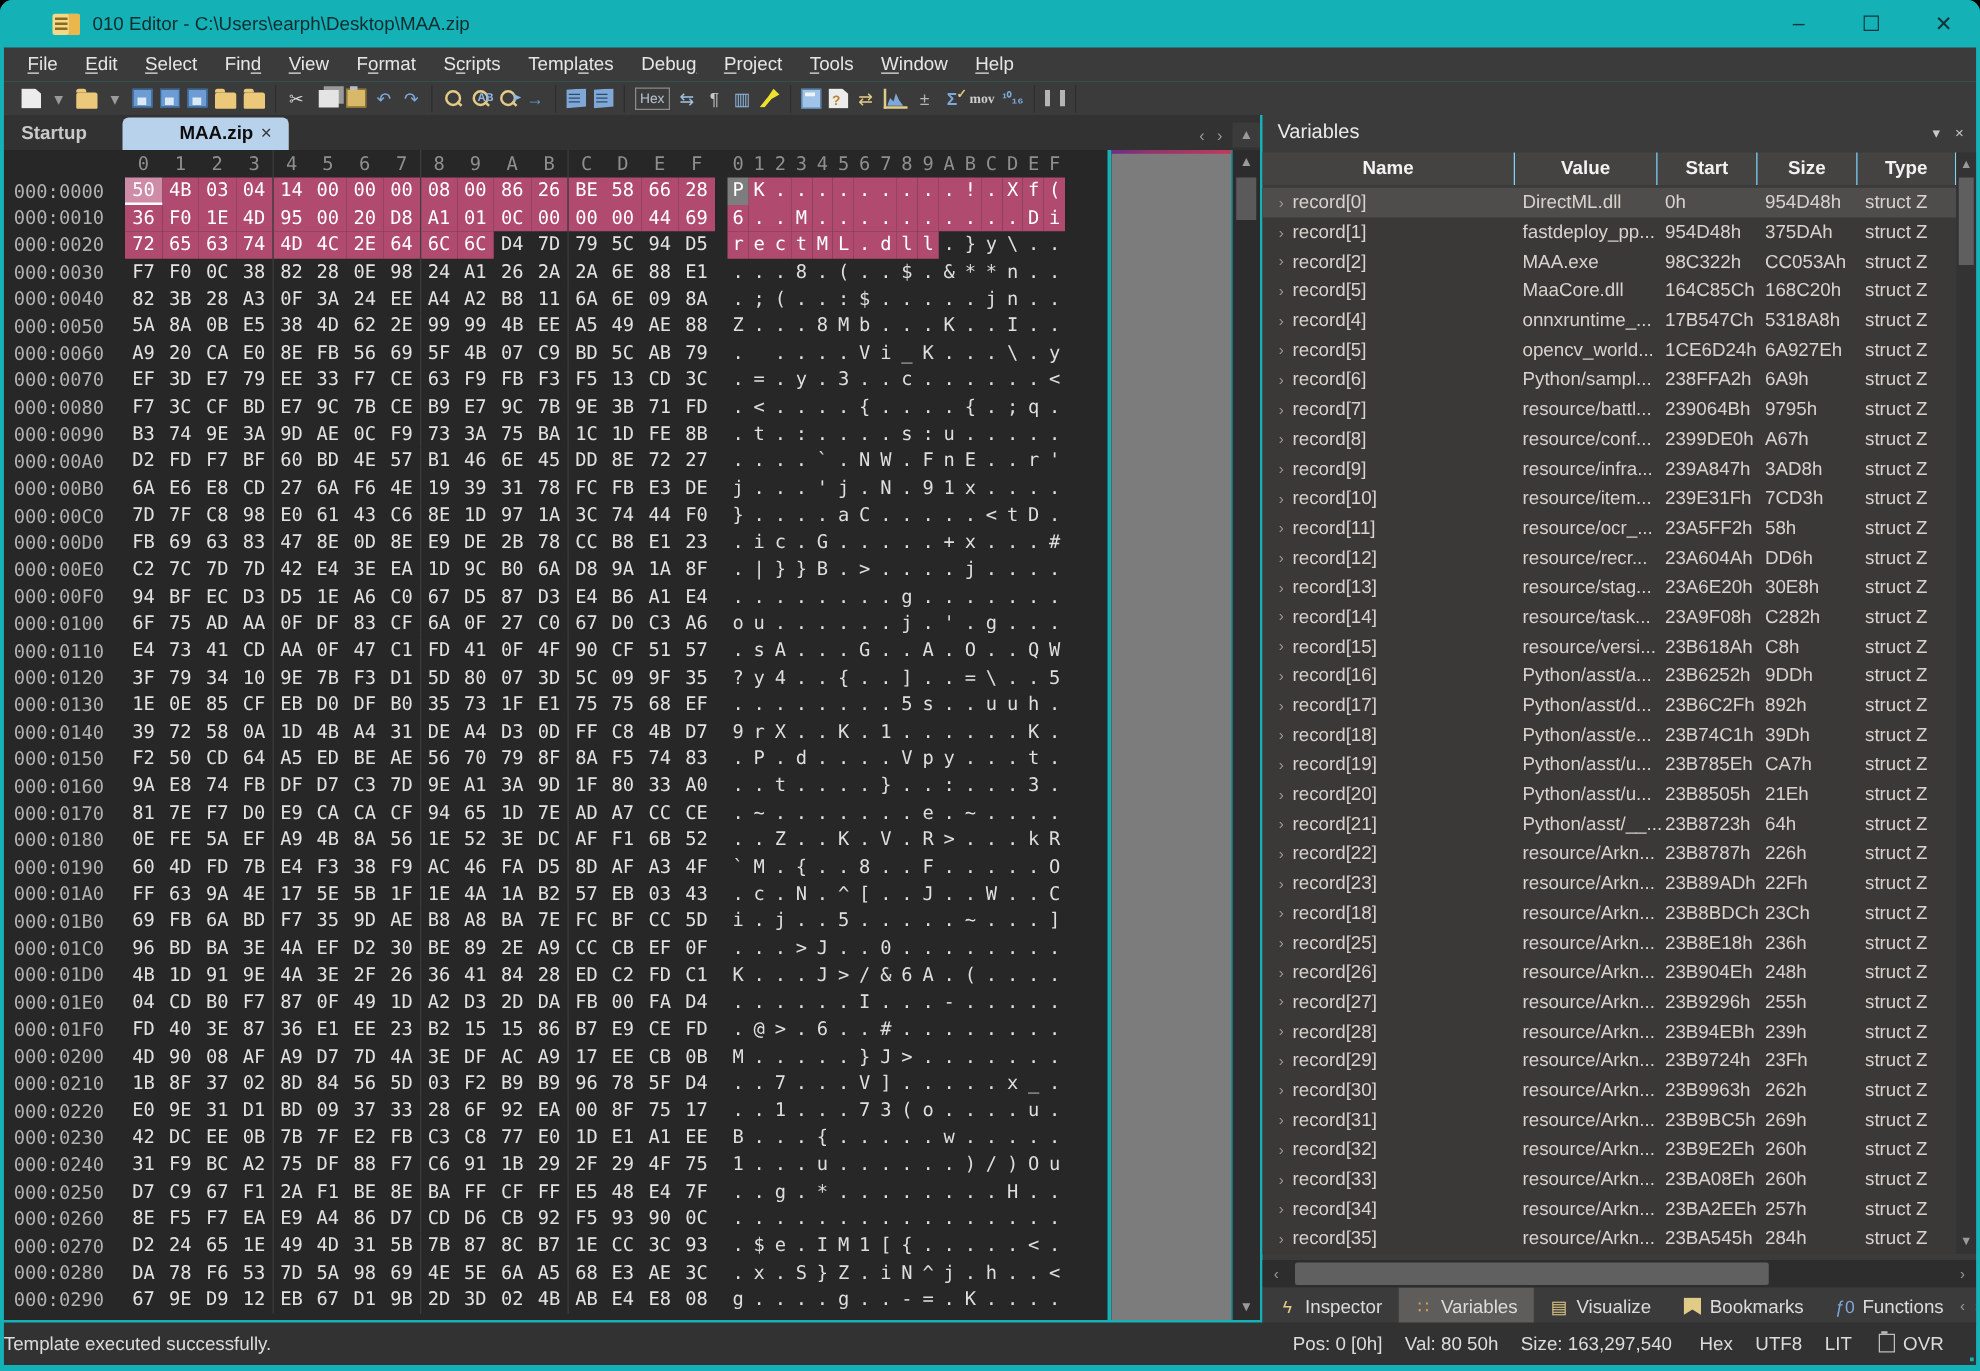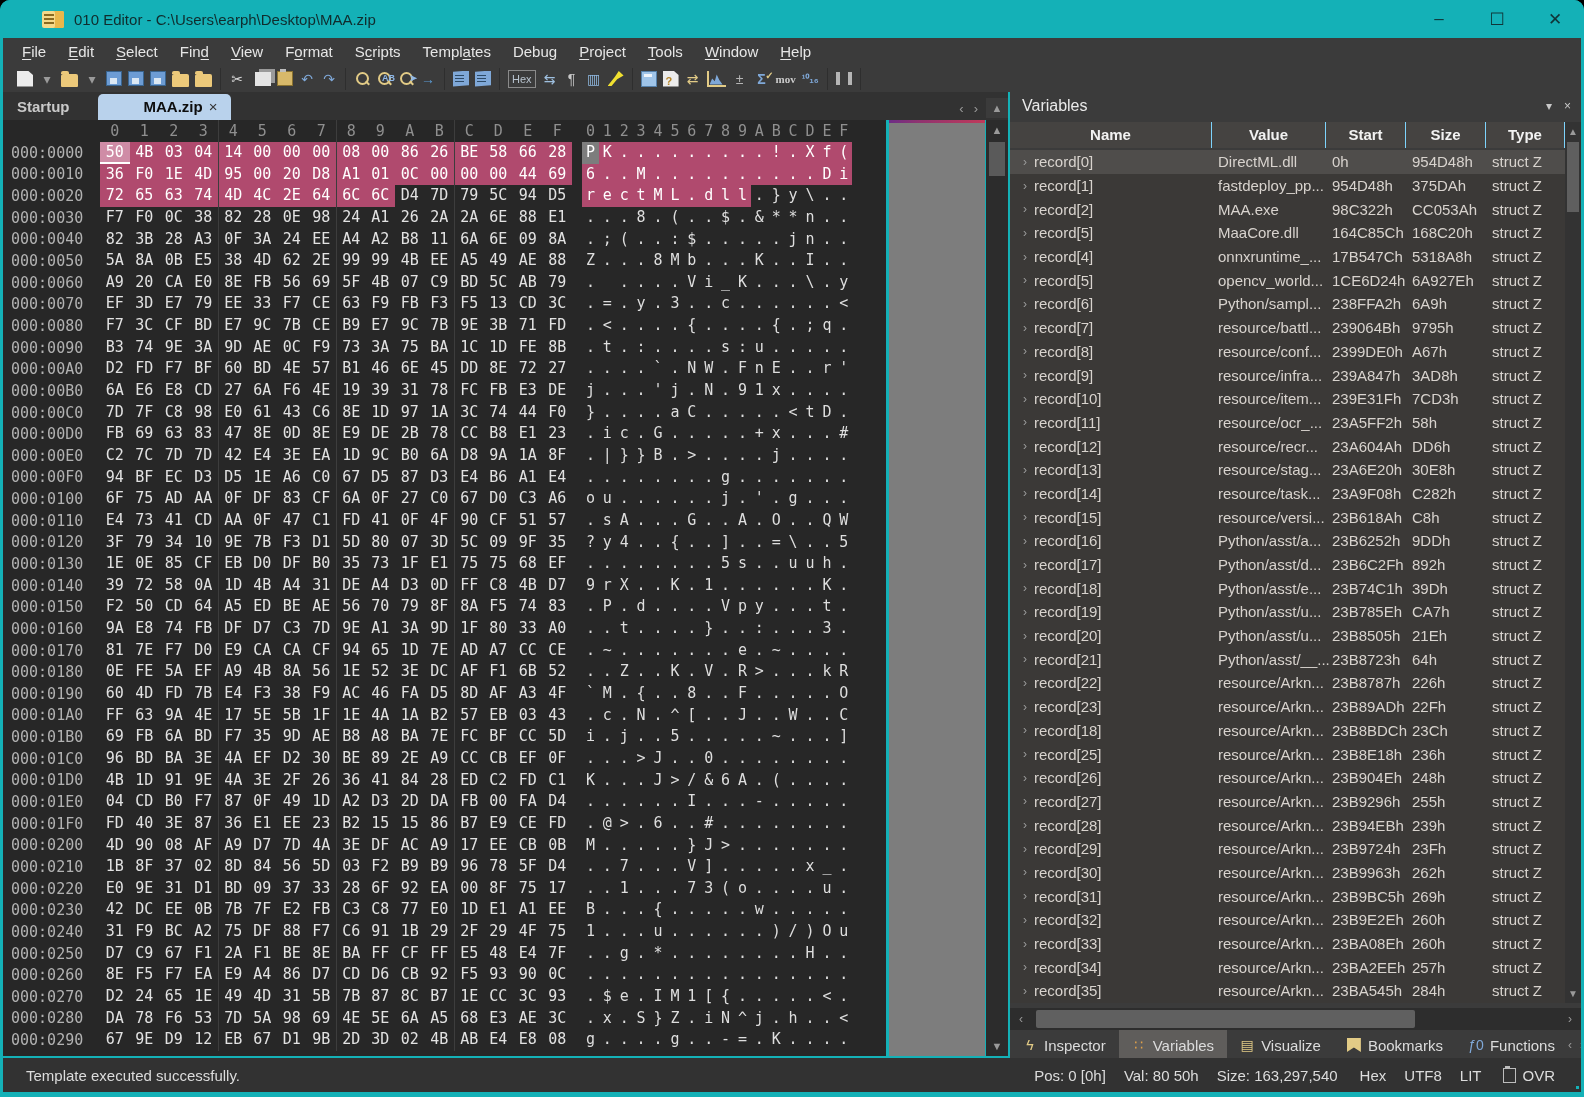--- a/index.html
+++ b/index.html
@@ -124,21 +124,21 @@
   .ptabs{position:absolute;left:0;top:938px;width:571px;height:30px;background:#3b3b3b;display:flex;
          align-items:center;overflow:hidden;}
   .ptab{display:flex;align-items:center;gap:7px;padding:0 13px;height:100%;color:#dcdcdc;font-size:15px;flex:none;}
   .ptab.active{background:#5f5d5b;}
   .pticon{font-size:14px;display:inline-flex;align-items:center;justify-content:center;width:14px;}
   .ptabnav{margin-left:auto;display:flex;gap:8px;color:#9a9a9a;font-size:12px;padding-right:6px;flex:none;}
 
   
   .statusbar{position:absolute;left:3px;top:1058px;width:1578px;height:34px;background:#323232;
              display:flex;align-items:center;font-size:15px;color:#dcdcdc;}
-  .smsg{padding-left:23px;}
+  .smsg{padding-left:0;}
   .sright{margin-left:auto;display:flex;align-items:center;gap:22px;padding-right:26px;}
   .sgroup{display:flex;align-items:center;gap:18px;justify-content:center;}
   .clipicon{width:11px;height:13px;border:1px solid #bdbdbd;position:relative;display:inline-block;margin-right:6px;vertical-align:-2px;}
   .clipicon:before{content:"";position:absolute;left:1px;top:-3px;width:5px;height:2px;background:#bdbdbd;}
   .grip{position:absolute;right:2px;bottom:-3px;width:14px;height:14px;}
   .grip i{position:absolute;width:3px;height:3px;background:#14b1b7;}
 
   
   .edge-l{position:absolute;left:0;top:38px;width:3px;bottom:0;background:#14b1b7;}
   .edge-r{position:absolute;right:0;top:38px;width:3px;bottom:0;background:#14b1b7;}

